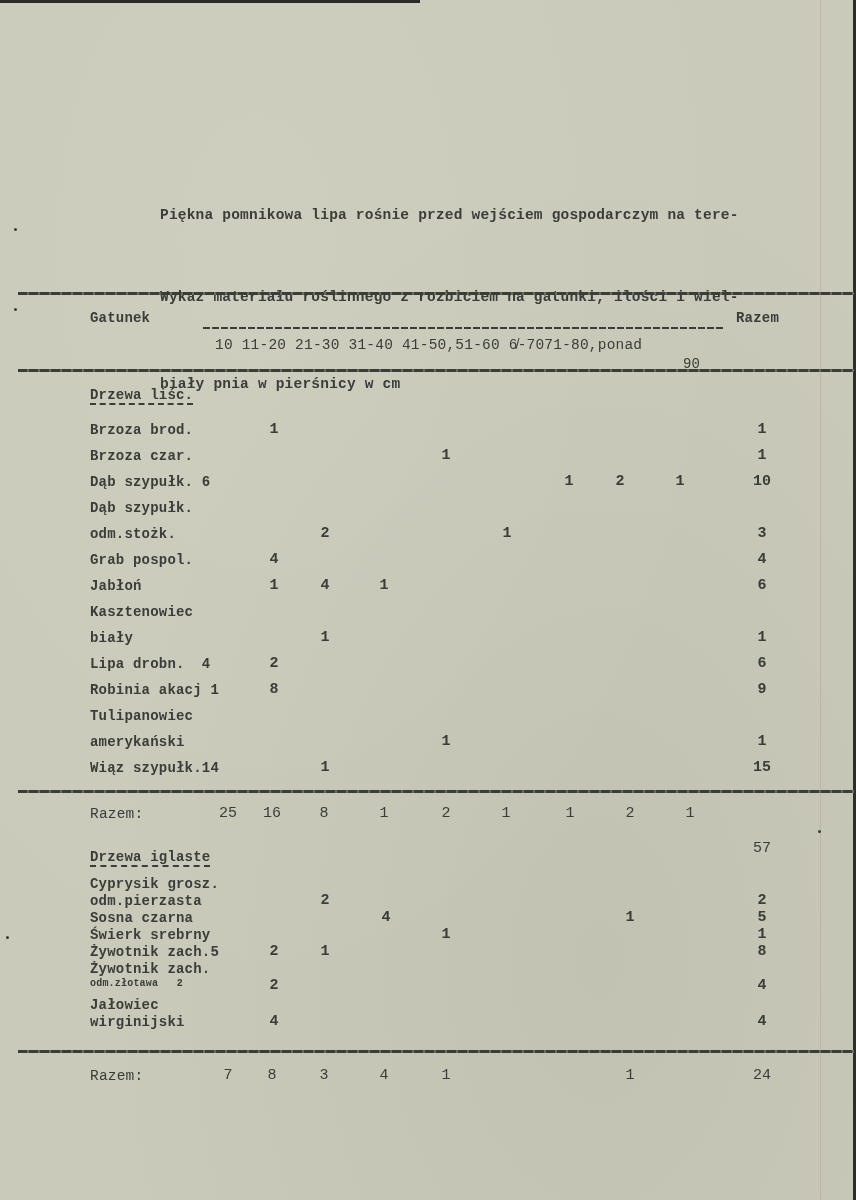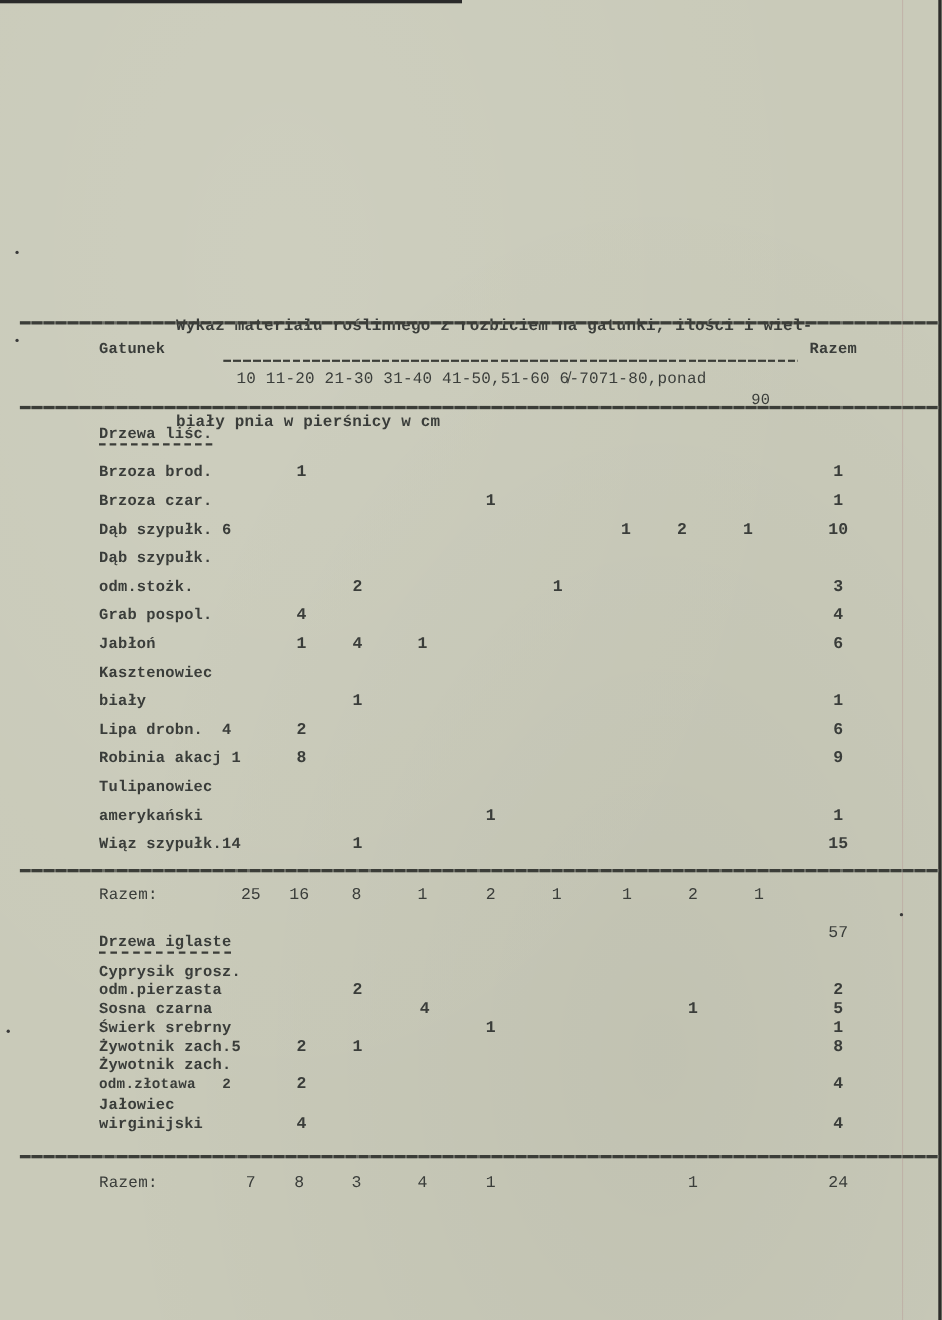--- a/index.html
+++ b/index.html
@@ -36,20 +36,21 @@
 </style>
 </head>
 <body>
 
 <div class="page">
   <div class="top-edge"></div>
   <div class="right-edge"></div>
   <div class="fold-line"></div>
 
   <div class="t intro" style="left:160px; top:143px;">
+    <div>Piękna pomnikowa lipa rośnie przed wejściem gospodarczym na tere-</div>
   </div>
 
   <div class="t intro" style="left:160px; top:225px;">
     <div>Wykaz materiału roślinnego z rozbiciem na gatunki, ilości i wiel-</div>
     <div>biały pnia w pierśnicy w cm</div>
   </div>
 
   <div class="rule" style="top:292px;"></div>
 
   <div class="t" style="left:90px; top:310px;">Gatunek</div>
@@ -123,21 +124,21 @@
     </div>
 
   <div class="t uline" style="left:90px; top:849px;">Drzewa iglaste</div>
   <div id="sec2">
       <div class="t" style="left: 90px; top: 876px; font-size: 14px;">Cyprysik grosz.</div>
       <div class="t" style="left: 90px; top: 893px; font-size: 14px;">odm.pierzasta</div>
       <div class="t" style="left: 90px; top: 910px; font-size: 14px;">Sosna czarna</div>
       <div class="t" style="left: 90px; top: 927px; font-size: 14px;">Świerk srebrny</div>
       <div class="t" style="left: 90px; top: 944px; font-size: 14px;">Żywotnik zach.5</div>
       <div class="t" style="left: 90px; top: 961px; font-size: 14px;">Żywotnik zach.</div>
-      <div class="t" style="left: 90px; top: 978px; font-size: 13px;">odm.złotawa   2</div>
+      <div class="t" style="left: 90px; top: 978px; font-size: 10px;">odm.złotawa   2</div>
       <div class="t" style="left: 90px; top: 997px; font-size: 14px;">Jałowiec</div>
       <div class="t" style="left: 90px; top: 1014px; font-size: 14px;">wirginijski</div>
       <div class="num" style="left: 313px; top: 892px;">2</div>
       <div class="num" style="left: 750px; top: 892px;">2</div>
       <div class="num" style="left: 374px; top: 909px;">4</div>
       <div class="num" style="left: 618px; top: 909px;">1</div>
       <div class="num" style="left: 750px; top: 909px;">5</div>
       <div class="num" style="left: 434px; top: 926px;">1</div>
       <div class="num" style="left: 750px; top: 926px;">1</div>
       <div class="num" style="left: 262px; top: 943px;">2</div>

